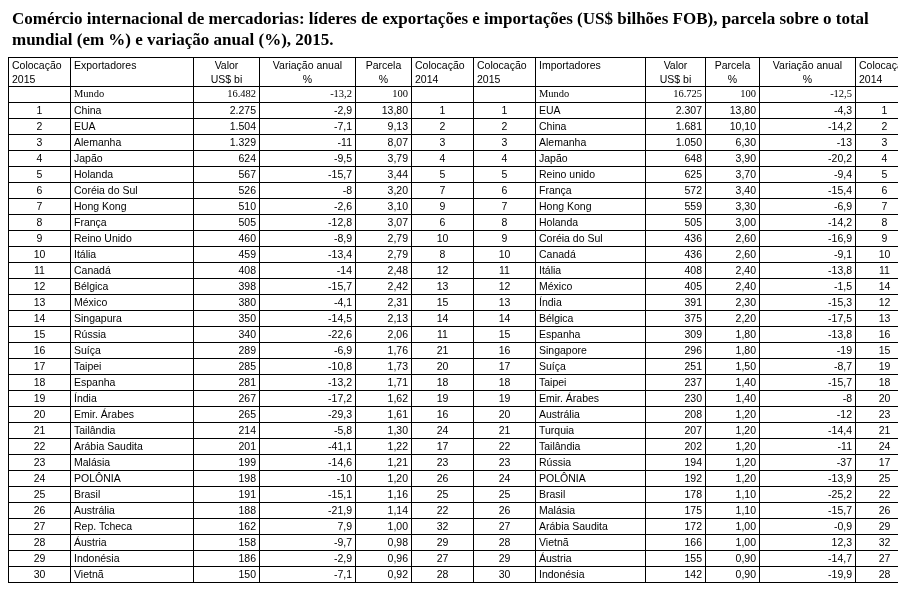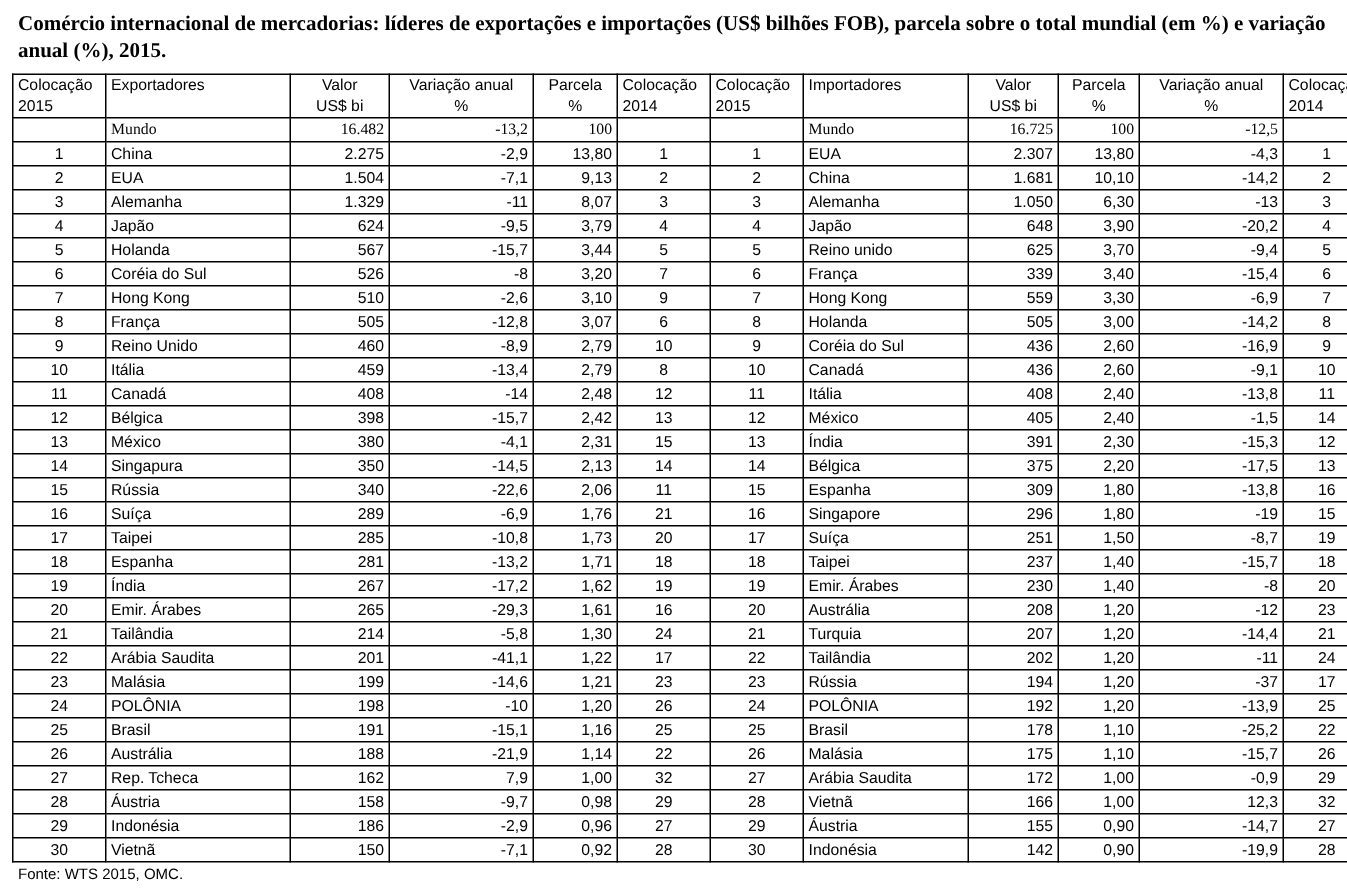--- a/index.html
+++ b/index.html
@@ -16,21 +16,21 @@
   }
   #page {
     position: relative;
     width: 898px;
     height: 595px;
     box-sizing: border-box;
     padding: 6px 8px 0 8px;
   }
   #title {
     font-family: "Liberation Serif", serif;
-    font-size: 14px;
+    font-size: 17px;
     font-weight: bold;
     line-height: 1.25;
     margin: 2px 2px 6px 4px;
     text-align: left;
   }
   table.grid {
     border-collapse: collapse;
     width: 882px;
     table-layout: fixed;
     font-family: "Liberation Sans", sans-serif;
@@ -236,21 +236,21 @@
         </tr>
         <tr>
           <td class="c">6</td>
           <td class="l">Coréia do Sul</td>
           <td class="r">526</td>
           <td class="r">-8</td>
           <td class="r">3,20</td>
           <td class="c">7</td>
           <td class="c">6</td>
           <td class="l">França</td>
-          <td class="r">339</td>
+          <td class="r">572</td>
           <td class="r">3,40</td>
           <td class="r">-15,4</td>
           <td class="c">6</td>
         </tr>
         <tr>
           <td class="c">7</td>
           <td class="l">Hong Kong</td>
           <td class="r">510</td>
           <td class="r">-2,6</td>
           <td class="r">3,10</td>
@@ -580,14 +580,13 @@
           <td class="c">30</td>
           <td class="l">Indonésia</td>
           <td class="r">142</td>
           <td class="r">0,90</td>
           <td class="r">-19,9</td>
           <td class="c">28</td>
         </tr>
       </tbody>
   </table>
 
-  <div id="source">Fonte: WTS 2015, OMC.</div>
 </div>
 
 </body></html>

